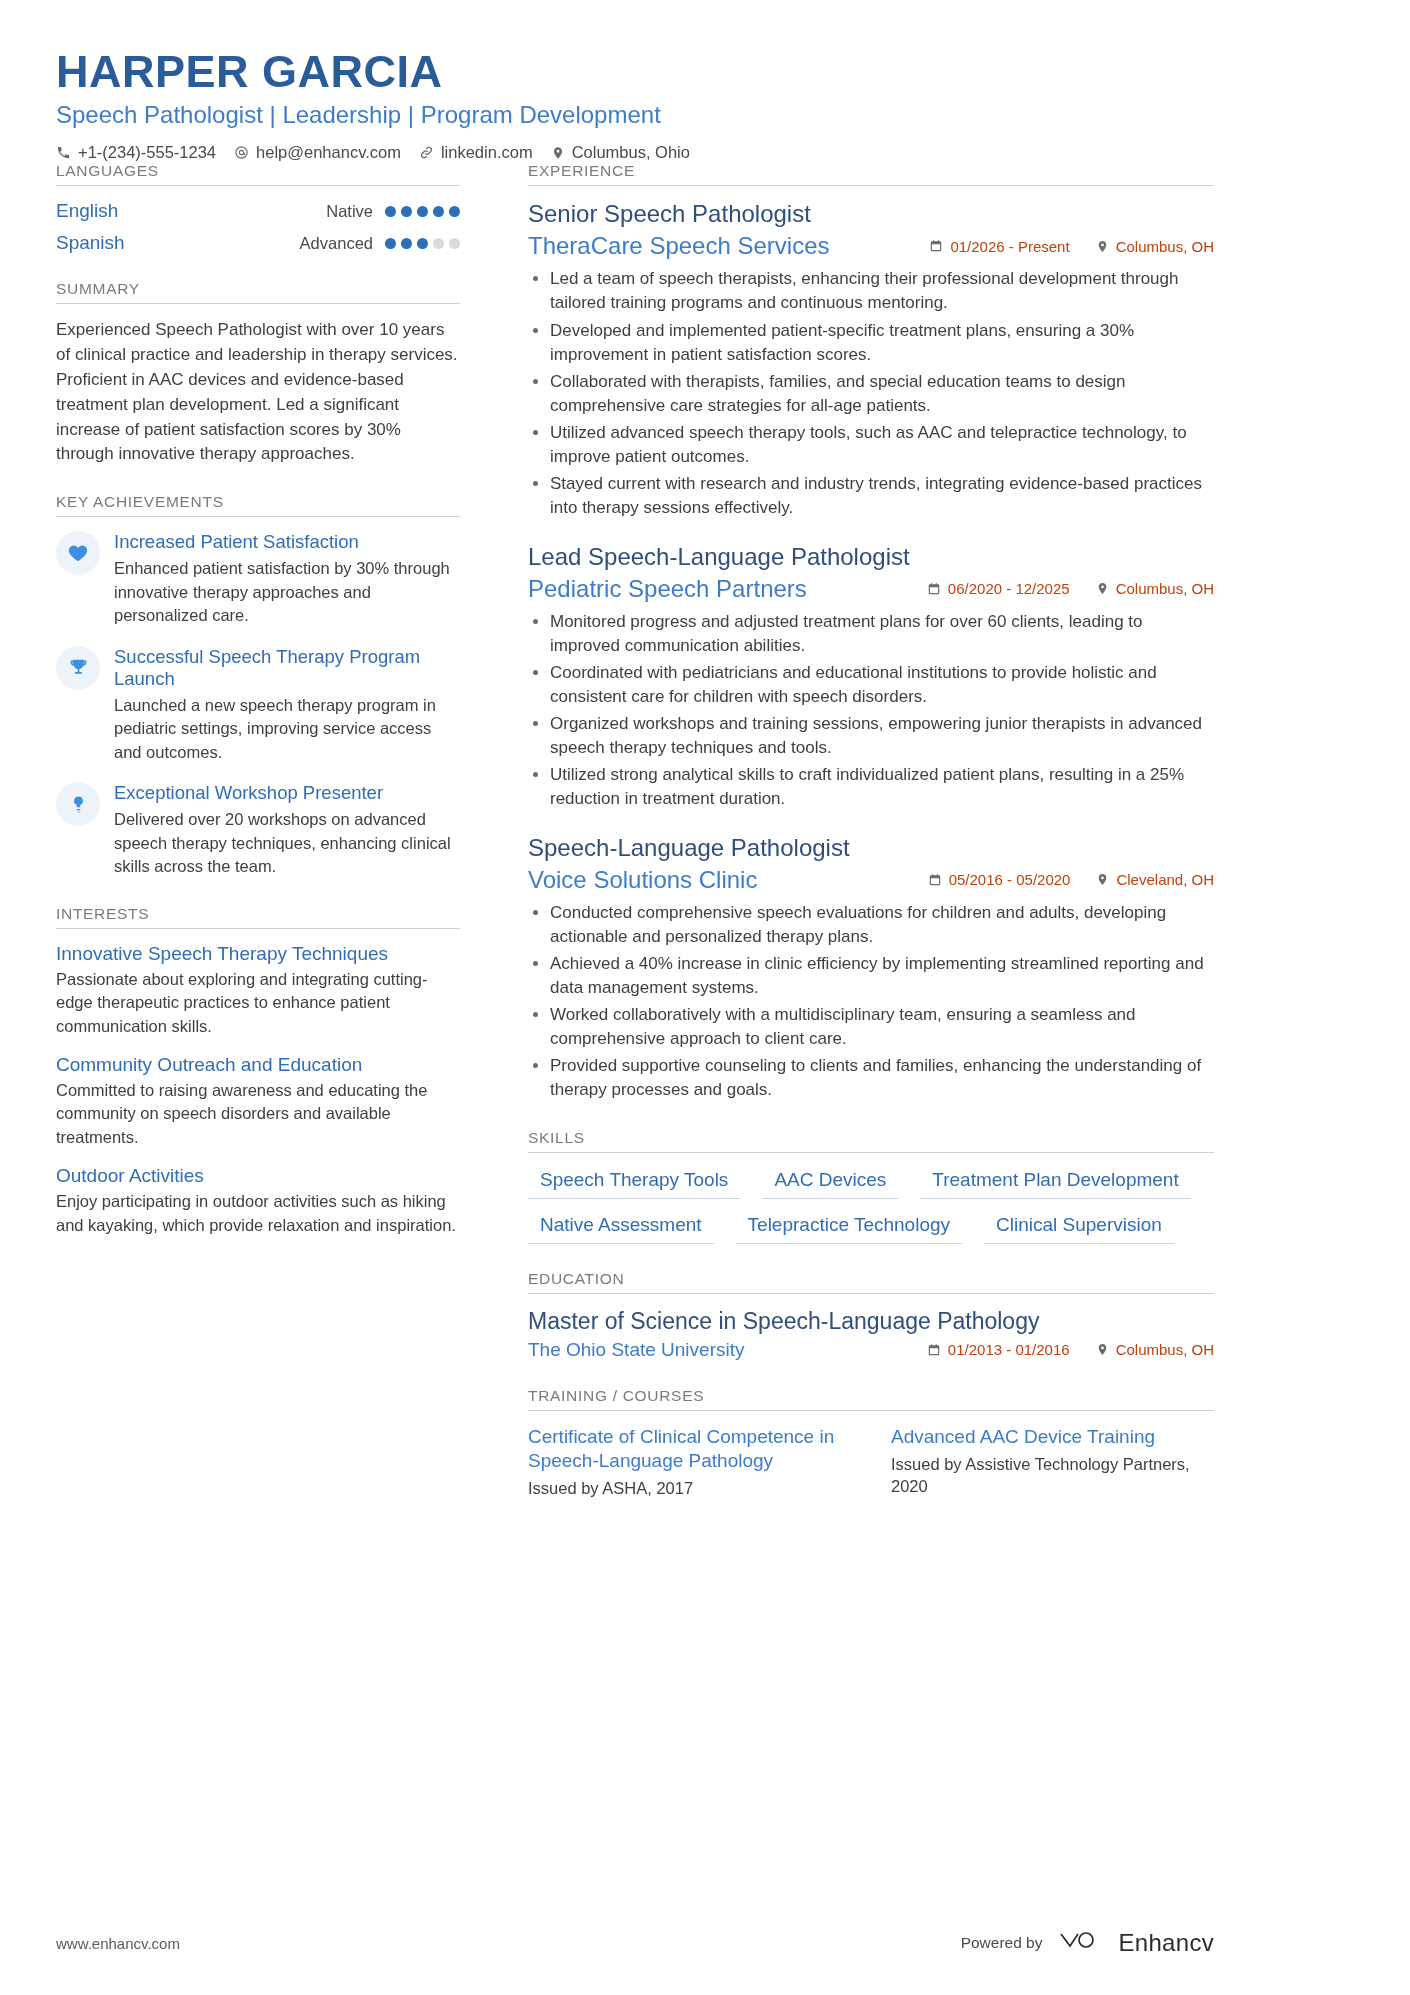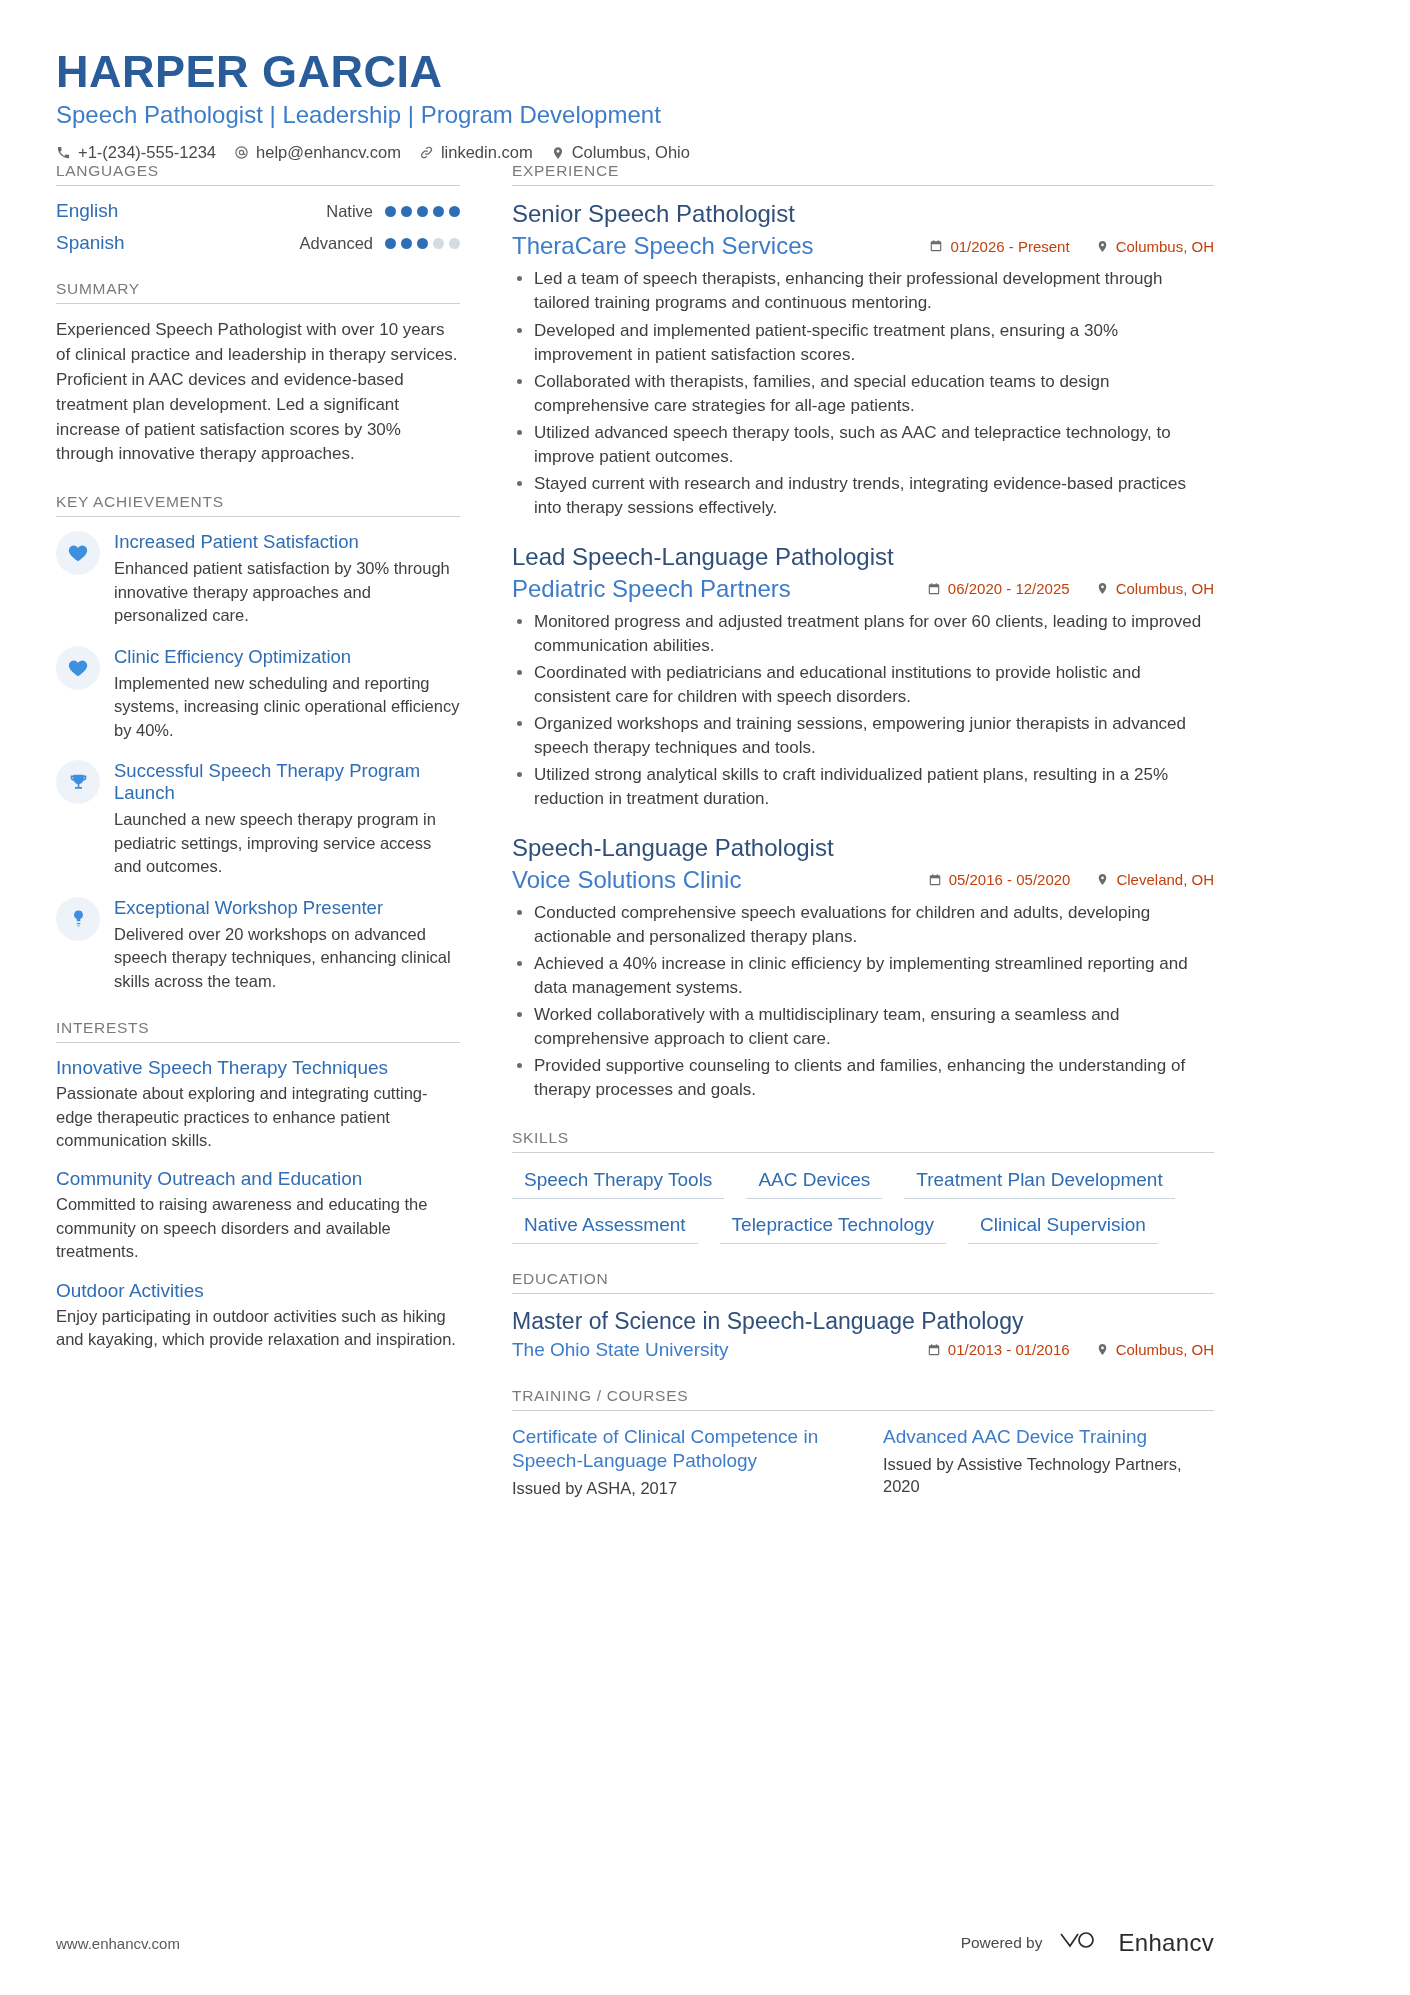--- a/index.html
+++ b/index.html
@@ -39,21 +39,21 @@
     flex-wrap: wrap;
     align-items: center;
     gap: 18px;
     font-size: 16.5px;
     color: #4a4a4a;
   }
   .contact-item { display: flex; align-items: center; gap: 7px; }
   .contact-item .ci { color: #6a6a6a; display:inline-flex; align-items:center; }
 
   
-  .columns { display: flex; align-items: flex-start; gap: 52px; }
+  .columns { display: flex; align-items: flex-start; gap: 68px; }
   .col-left { width: 404px; flex: 0 0 404px; }
   .col-right { flex: 1 1 auto; }
 
   .sect-title {
     font-size: 15.5px;
     letter-spacing: 0.7px;
     color: #7a7a7a;
     text-transform: uppercase;
     border-bottom: 1px solid #cfcfcf;
     padding-bottom: 5px;
@@ -270,31 +270,20 @@
             <svg width="22" height="22" viewBox="0 0 24 24" fill="currentColor">
                 <path d="M12 21s-7.5-4.8-9.3-9A5.3 5.3 0 0 1 12 6.6 5.3 5.3 0 0 1 21.3 12c-1.8 4.2-9.3 9-9.3 9z"></path>
               </svg>
           </div>
           <div class="ach-body">
             <div class="ach-title">Increased Patient Satisfaction</div>
             <div class="ach-desc">Enhanced patient satisfaction by 30% through innovative therapy approaches and personalized care.</div>
           </div>
         </div>
 
-        <div class="ach">
-          <div class="ach-ico">
-            <svg width="22" height="22" viewBox="0 0 24 24" fill="currentColor">
-                <path d="M12 21s-7.5-4.8-9.3-9A5.3 5.3 0 0 1 12 6.6 5.3 5.3 0 0 1 21.3 12c-1.8 4.2-9.3 9-9.3 9z"></path>
-              </svg>
-          </div>
-          <div class="ach-body">
-            <div class="ach-title">Clinic Efficiency Optimization</div>
-            <div class="ach-desc">Implemented new scheduling and reporting systems, increasing clinic operational efficiency by 40%.</div>
-          </div>
-        </div>
 
         <div class="ach">
           <div class="ach-ico">
             <svg width="21" height="21" viewBox="0 0 24 24" fill="currentColor">
                 <path d="M18 4h3v2a4 4 0 0 1-3.6 4A6 6 0 0 1 13 13.9V17h3v2H8v-2h3v-3.1A6 6 0 0 1 6.6 10 4 4 0 0 1 3 6V4h3V3h12v1zM6 6H4.8a2.3 2.3 0 0 0 1.2 2V6zm12 2a2.3 2.3 0 0 0 1.2-2H18v2z"></path>
               </svg>
           </div>
           <div class="ach-body">
             <div class="ach-title">Successful Speech Therapy Program Launch</div>
             <div class="ach-desc">Launched a new speech therapy program in pediatric settings, improving service access and outcomes.</div>

